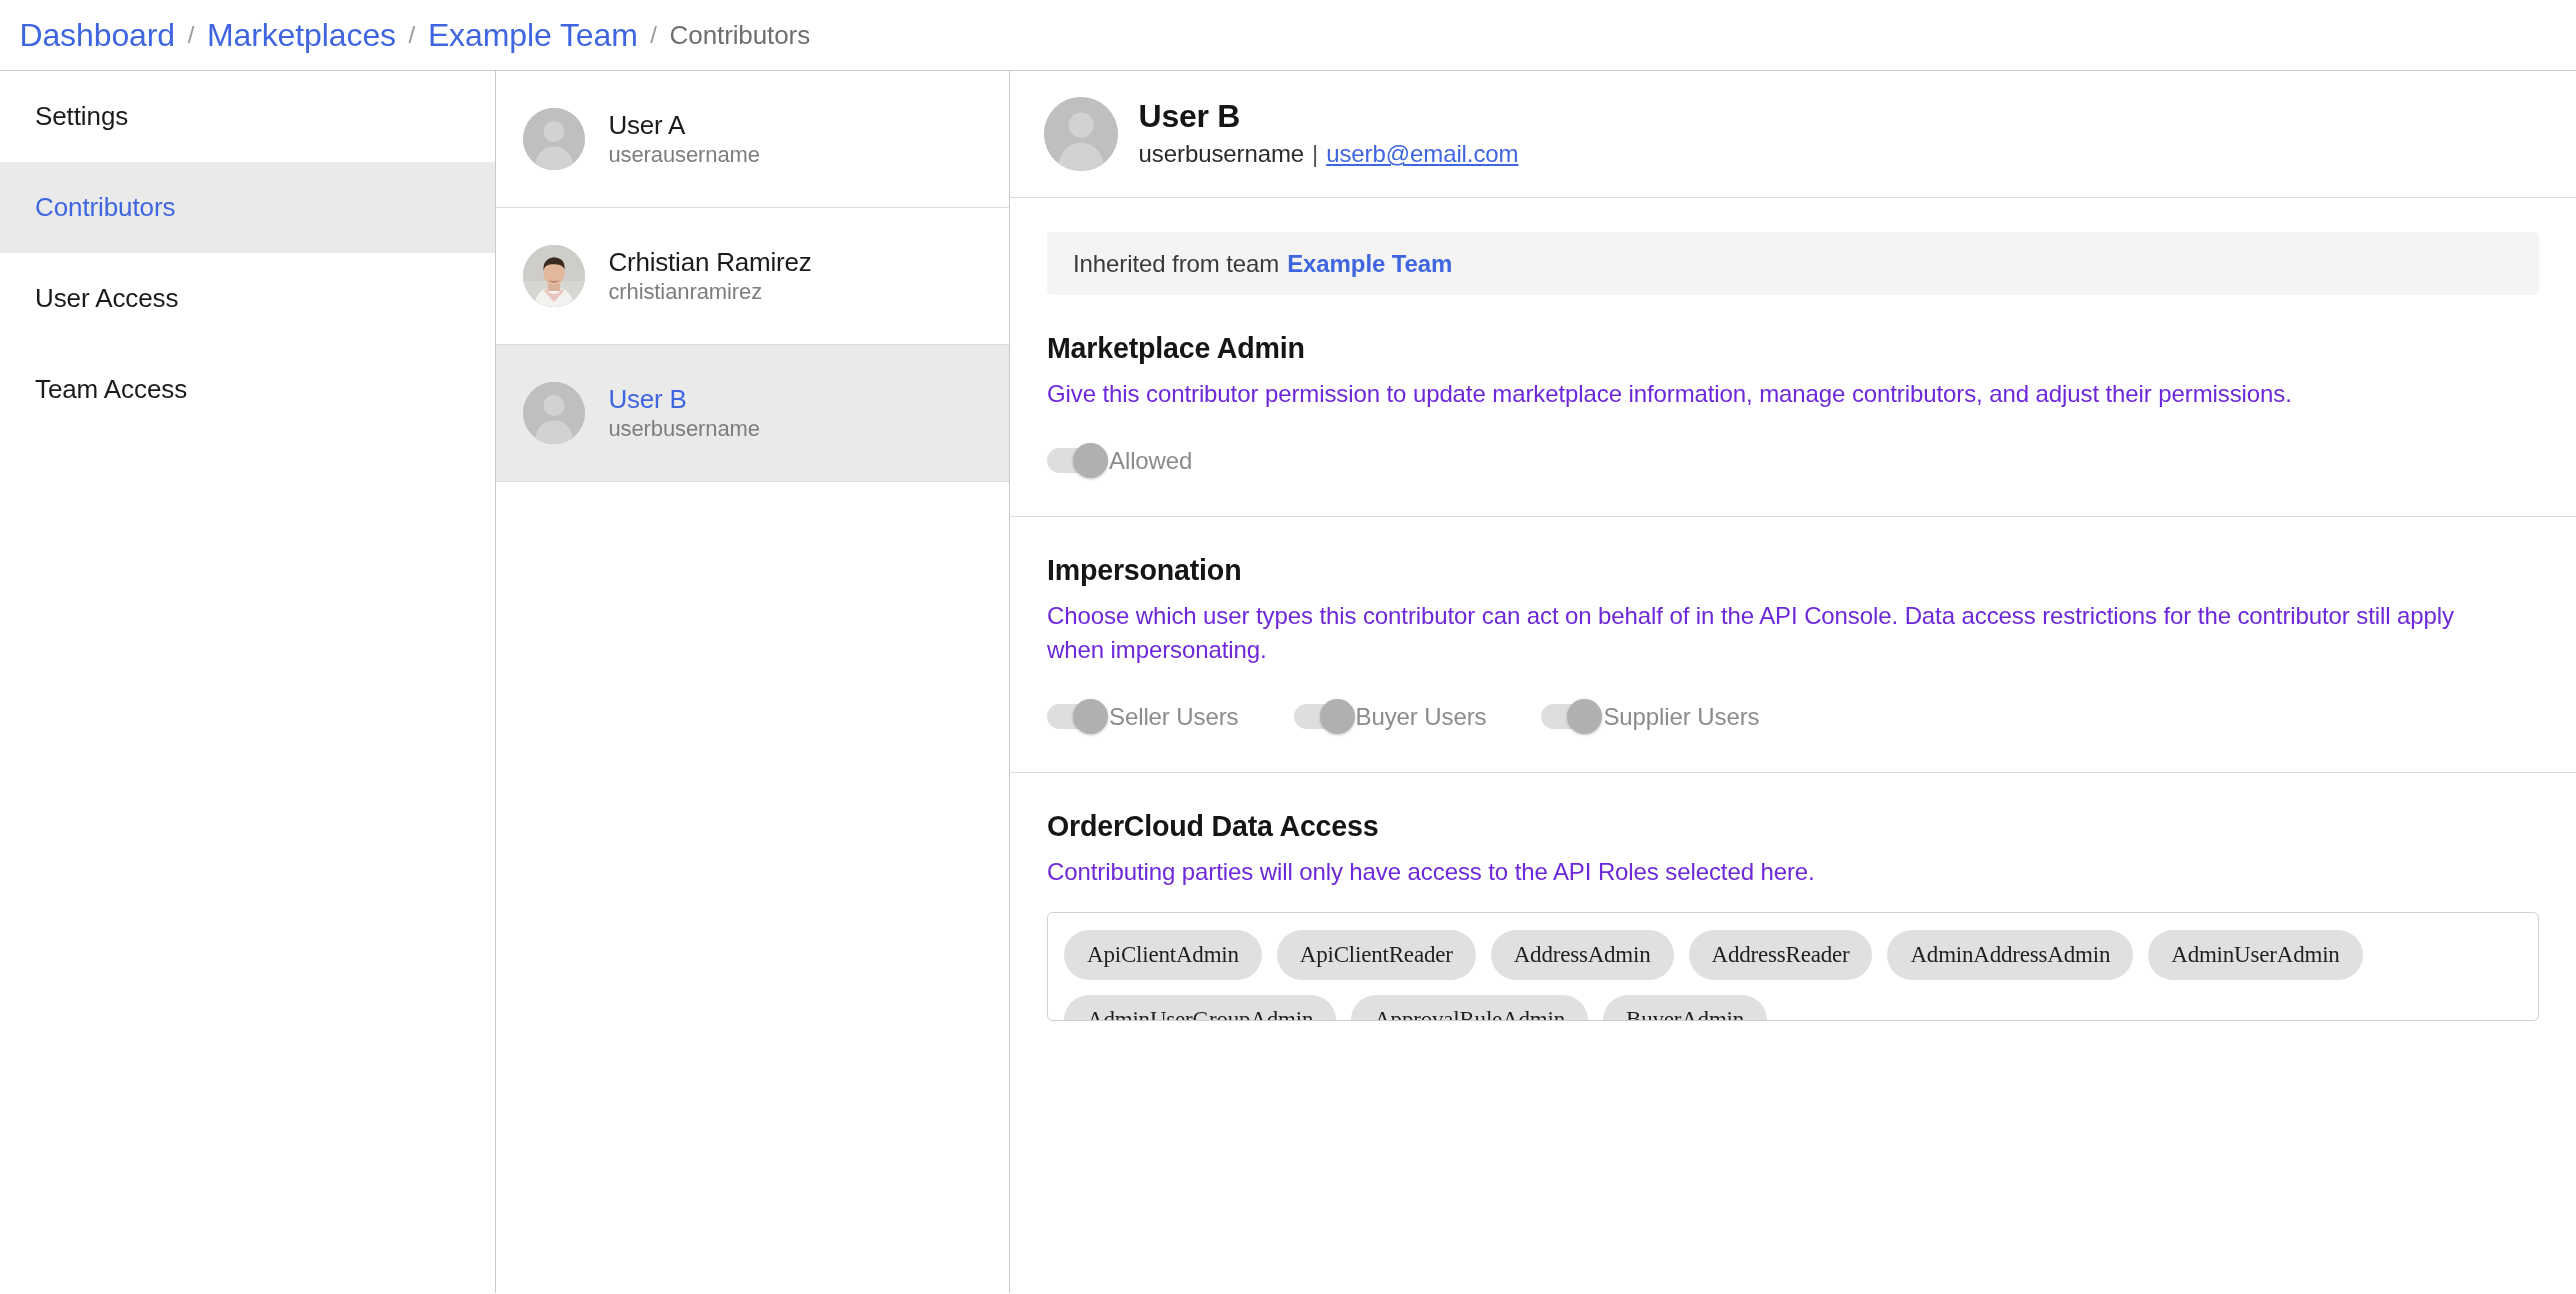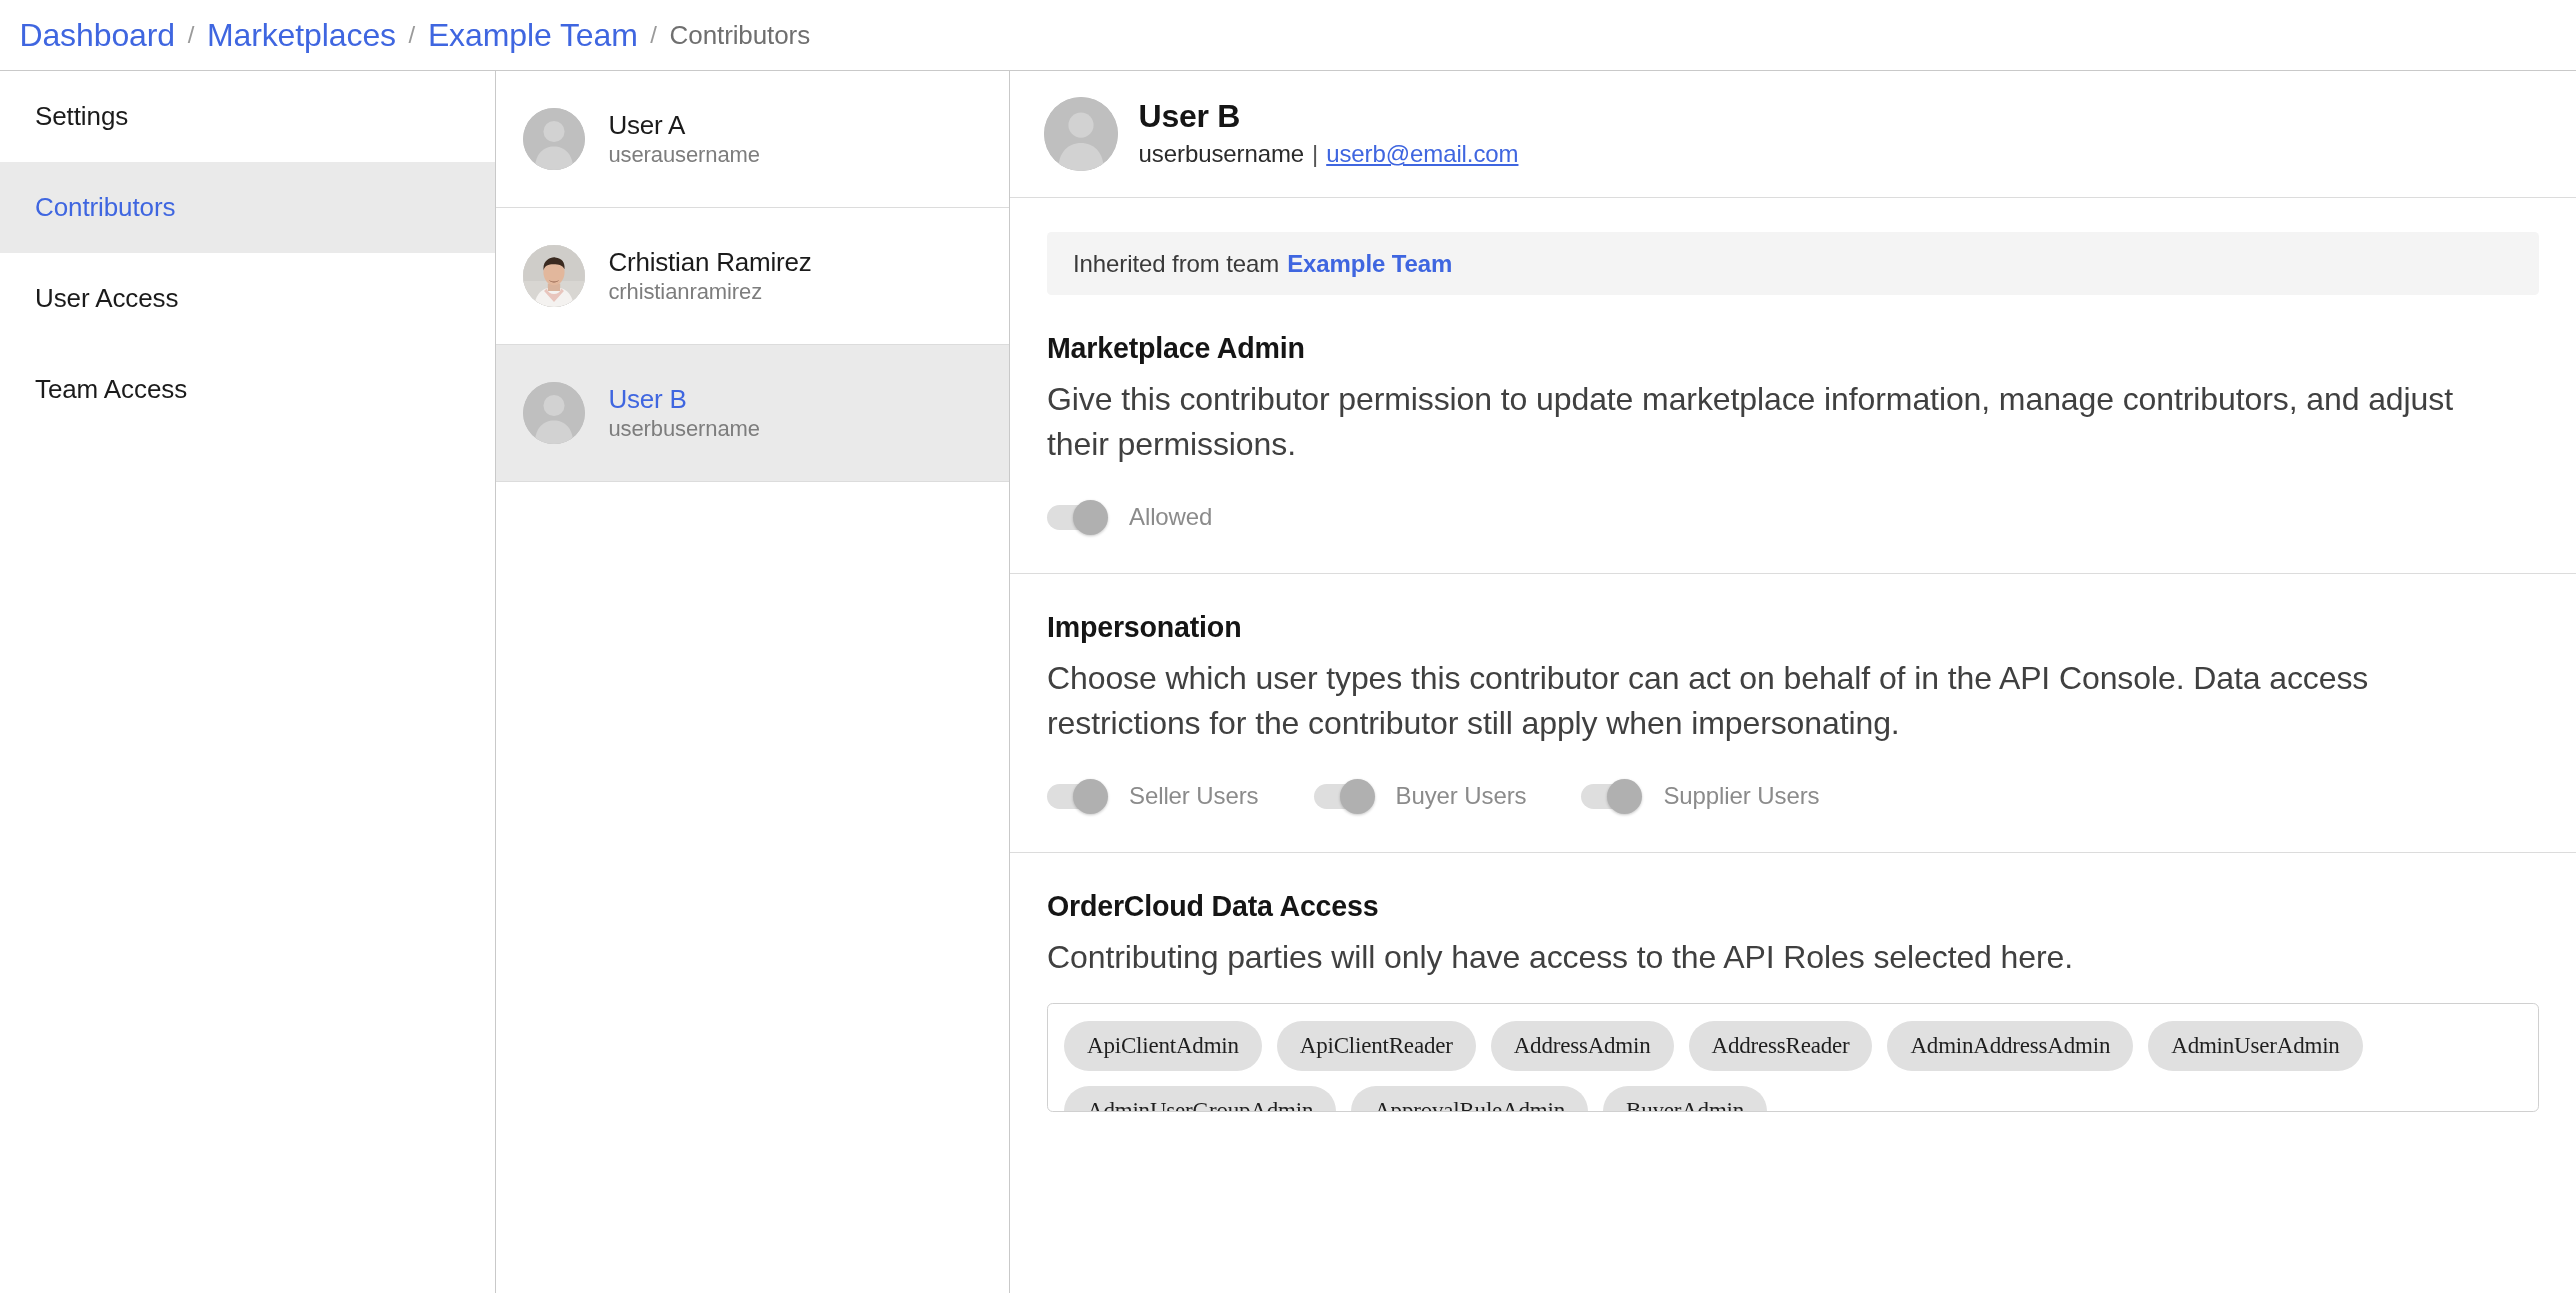--- a/index.html
+++ b/index.html
@@ -194,38 +194,38 @@
   .section.no-border { border-bottom: none; }
   .sec-title {
     font-size: 28.6px;
     font-weight: bold;
     color: #151515;
     letter-spacing: -0.2px;
     margin-bottom: 12.6px;
     line-height: 1.1;
   }
   .sec-desc {
-    font-size: 32px;
-    color: #404040;
+    font-size: 24px;
+    color: #6d28d9;
     line-height: 1.42;
     letter-spacing: -0.1px;
     max-width: 1439px;
   }
 
   
   .toggle-row {
     display: flex;
     align-items: center;
     gap: 55px;
     margin-top: 32px;
   }
   .toggle-unit {
     display: flex;
     align-items: center;
-    gap: 23px;
+    gap: 3px;
     cursor: pointer;
   }
   .switch {
     position: relative;
     width: 59px;
     height: 35px;
     flex: 0 0 59px;
   }
   .switch .track {
     position: absolute;

